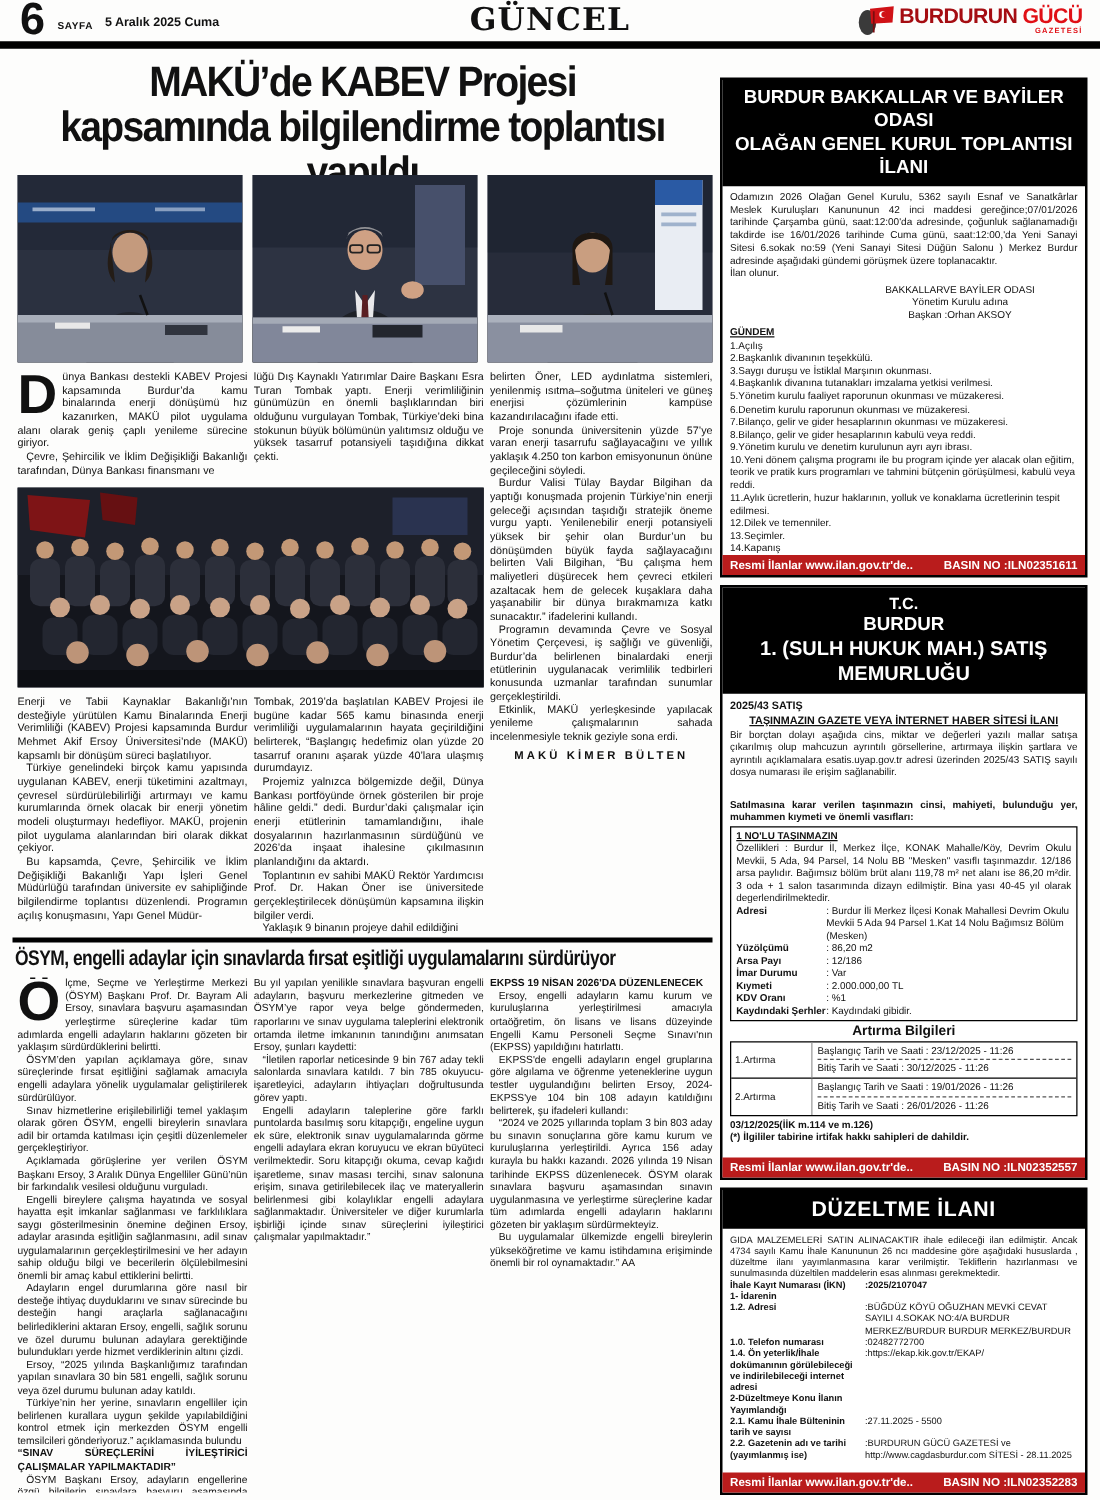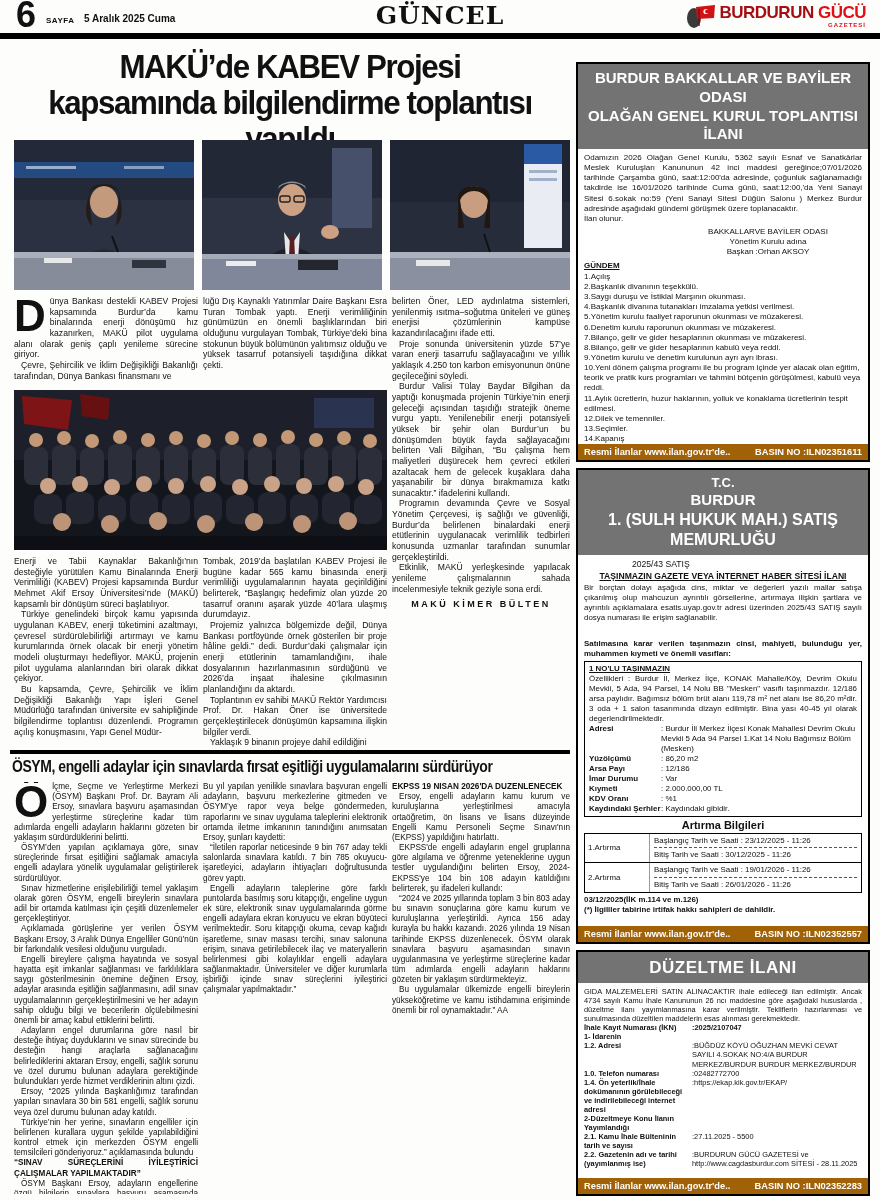--- a/index.html
+++ b/index.html
@@ -37,39 +37,39 @@
   .byline{font-weight:700;text-align:center;letter-spacing:2.5px;margin-top:5px;font-size:9px;}
   .osym-rule{position:absolute;left:10px;top:750px;width:560px;height:4px;background:#000;}
   .osym-headline{position:absolute;left:12px;top:757px;width:560px;font-size:17px;font-weight:800;
       letter-spacing:-.5px;white-space:nowrap;transform:scaleX(.82);transform-origin:left;}
   .o-col1{left:14px;top:782px;width:184px;height:412px;font-size:8.2px;}
   .o-col2{left:203px;top:782px;width:184px;height:412px;font-size:8.2px;}
   .o-col3{left:392px;top:782px;width:178px;height:412px;font-size:8.2px;}
   
   .notice{position:absolute;left:576px;width:294px;border:2px solid #000;background:#fff;
       display:flex;flex-direction:column;box-sizing:border-box;}
-  .notice-hdr{background:#737373;color:#fff;text-align:center;font-weight:800;padding:5px 3px;}
+  .notice-hdr{background:#000000;color:#fff;text-align:center;font-weight:800;padding:5px 3px;}
   .notice-hdr p{margin:0;line-height:1.25;}
   .notice-body{flex:1;overflow:hidden;padding:4px 6px;}
-  .notice-foot{background:#a16207;color:#fff;font-weight:700;font-size:9.3px;display:flex;
+  .notice-foot{background:#b91c1c;color:#fff;font-weight:700;font-size:9.3px;display:flex;
       justify-content:space-between;padding:3px 6px;}
   #bakkallar{top:62px;height:400px;}
   #bakkallar .notice-hdr{font-size:15px;}
   #bakkallar .notice-body{font-size:8px;line-height:1.27;}
   .just{text-align:justify;}
   .sig{text-align:center;padding-left:90px;margin:3px 0;}
   .sig p{margin:0;}
   .agenda-label{font-weight:800;text-decoration:underline;margin:3px 0 1px;}
   .agenda p{margin:0;}
   #satis{top:468px;height:476px;}
   #satis .notice-hdr p:nth-child(1){font-size:13px;}
   #satis .notice-hdr p:nth-child(2){font-size:15px;}
   #satis .notice-hdr p:nth-child(3){font-size:16px;}
   #satis .notice-body{font-size:7.9px;line-height:1.26;}
-  .caseno{font-weight:400;font-size:8.6px;margin-left:48px;}
+  .caseno{font-weight:700;font-size:8.6px;}
   .doctitle{font-weight:800;text-decoration:underline;text-align:center;font-size:8.6px;margin:1px 0;}
   .karar{font-weight:800;margin-top:17px;}
   .innerbox{border:1px solid #000;padding:2px 4px;margin:2px 0;}
   .tasinmaz-title{font-weight:800;text-decoration:underline;}
   .lvrow{display:flex;margin:0;}
   .lvrow .lbl{flex:none;font-weight:700;}
   .lvrow .val{flex:1;}
   #satis .lvrow .lbl{width:72px;}
   .art-title{text-align:center;font-weight:800;font-size:11px;margin-top:2px;}
   .art-table{border:1px solid #000;}

